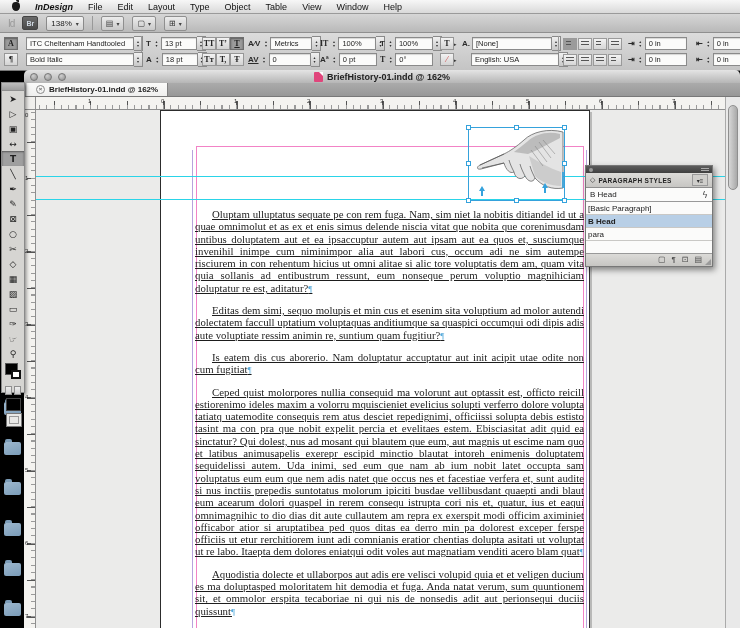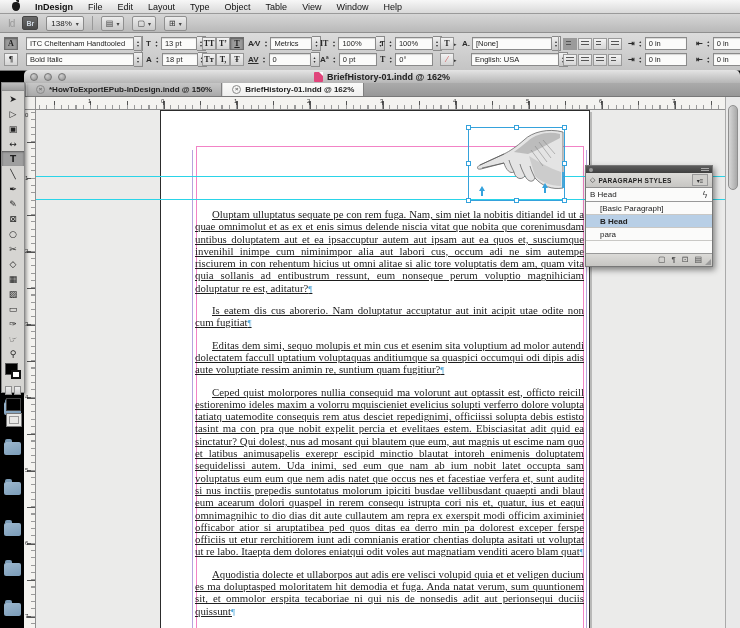--- a/index.html
+++ b/index.html
@@ -6,21 +6,21 @@
   .screen{position:relative;width:740px;height:628px;overflow:hidden;background:#000;
           font-family:"Liberation Sans",sans-serif;cursor:default;}
 
   
   .menubar{position:absolute;left:0;top:0;width:740px;height:14px;
            background:linear-gradient(#f7f7f7,#d9d9d9);border-bottom:1px solid #9a9a9a;
            display:flex;align-items:center;gap:15px;padding-left:12px;box-sizing:border-box;
            font-size:9px;color:#111;}
   .apple{width:8px;height:9px;background:#1a1a1a;border-radius:45% 45% 50% 50%;position:relative;}
   .apple::before{content:'';position:absolute;top:-3px;left:4px;width:3px;height:3px;background:#1a1a1a;border-radius:0 70% 0 70%;}
-  .menubar .mitem:first-of-type{font-weight:bold;}
+  .menubar .mitem:first-of-type{font-weight:bold;font-style:italic;}
 
   
   .appbar{position:absolute;left:0;top:14px;width:740px;height:19px;
           background:linear-gradient(#d6d6d6,#b9b9b9);border-bottom:1px solid #8f8f8f;
           display:flex;align-items:center;gap:8px;padding-left:8px;box-sizing:border-box;}
   .idlogo{font-size:10px;font-weight:normal;color:#9a9a9a;letter-spacing:-1px;}
   .brbtn{width:14px;height:12px;background:linear-gradient(#6b6b6b,#4a4a4a);border:1px solid #444;
          color:#cfd8e2;font-size:7px;font-weight:bold;display:flex;align-items:center;justify-content:center;border-radius:2px;}
   .zoomctl{height:13px;border:1px solid #8a8a8a;background:linear-gradient(#f4f4f4,#d2d2d2);
            font-size:8px;color:#222;display:flex;align-items:center;padding:0 4px;gap:4px;border-radius:2px;}
@@ -158,21 +158,21 @@
   .sp-grip .lines{width:8px;height:4px;background:repeating-linear-gradient(to bottom,#aaa 0 1px,transparent 1px 2px);}
   .sp-tabrow{height:14px;background:linear-gradient(#dddcd9,#c7c6c3);border-bottom:1px solid #8f8f8f;
              display:flex;align-items:center;padding:0 4px;gap:3px;}
   .sp-title{font-size:6.5px;font-weight:bold;letter-spacing:.3px;color:#222;}
   .sp-menu{margin-left:auto;width:14px;height:10px;border:1px solid #9a9a9a;background:#cfcecb;
            display:flex;align-items:center;justify-content:center;font-size:6px;color:#333;}
   .sp-applied{height:13px;background:#fbfbfa;border-bottom:1px solid #999;display:flex;align-items:center;
               padding:0 4px;font-size:8px;color:#222;}
   .sp-bolt{margin-left:auto;font-size:9px;color:#444;font-family:"DejaVu Sans",sans-serif;}
   .sp-list{background:#fbfbfa;height:51px;}
-  .sp-row{height:12px;display:flex;align-items:center;padding-left:14px;font-size:8px;color:#222;
+  .sp-row{height:12px;display:flex;align-items:center;padding-left:2px;font-size:8px;color:#222;
           border-bottom:1px solid #c9c8c5;text-align:center;}
   .sp-row.selected{background:var(--selection-blue,#b8cfe6);font-weight:bold;}
   .sp-foot{height:12px;background:linear-gradient(#dcdbd8,#c6c5c2);border-top:1px solid #999;
            display:flex;align-items:center;justify-content:flex-end;gap:6px;padding-right:10px;}
   .sp-foot span{font-size:8px;color:#444;line-height:8px;}
   .sp-resize{position:absolute;right:1px;bottom:1px;width:0;height:0;
              border-left:6px solid transparent;border-bottom:6px solid #9a9a9a;}
 
   
   .vscroll{position:absolute;left:725px;top:97px;width:15px;height:531px;background:#e9e9e9;
@@ -342,24 +342,20 @@
     <span class="tl"></span>
     <span class="tl"></span>
     <span class="titlewrap">
       <span class="docicon"></span>
       <span class="titletext">BriefHistory-01.indd @ 162%</span>
     </span>
   </div>
 
   <div class="tabbar">
 
-      <div class="tab">
-        <span class="closec"></span>
-        <span>*HowToExportEPub-InDesign.indd @ 150%</span>
-      </div>
 
 
       <div class="tab active">
         <span class="closec"></span>
         <span>BriefHistory-01.indd @ 162%</span>
       </div>
     </div>
 
   <div class="rcorner"></div>
   <div class="hruler">
@@ -397,23 +393,23 @@
     <div class="fguide-v" style="left:550px"></div>
 
     <div class="guide" style="top:66px"></div>
     <div class="guide" style="top:89px"></div>
 
 
     <div class="bodytext">
 
         <p><span>Oluptam ulluptatus sequate pe con rem fuga. Nam, sim niet la nobitis ditiandel id ut a quae omnimolut et as ex et enis simus delende niscia vitat que nobita que corenimusdam untibus doluptatem aut et ea ipsaccuptur autem aut ipsam aut ea quos et, susciumque invenihil inimpe cum niminimpor alia aut labori cus, occum adi ne sim autempe risciurem in con rehentum hicius ut omni alitae si alic tore voluptatis dem am, quam vita quia sollanis ad entibustrum ressunt, eum nonseque perum voluptio magnihiciam doluptatur re est, aditatur?</span><span class="pilcrow">¶</span></p>
 
+        <p><span>Editas dem simi, sequo molupis et min cus et esenim sita voluptium ad molor autendi dolectatem faccull uptatium voluptaquas anditiumque sa quaspici occumqui odi dipis adis aute voluptiate ressim animin re, suntium quam fugitiur?</span><span class="pilcrow">¶</span></p>
+
         <p><span>Is eatem dis cus aborerio. Nam doluptatur accuptatur aut init acipit utae odite non cum fugitiat</span><span class="pilcrow">¶</span></p>
-
-        <p><span>Editas dem simi, sequo molupis et min cus et esenim sita voluptium ad molor autendi dolectatem faccull uptatium voluptaquas anditiumque sa quaspici occumqui odi dipis adis aute voluptiate ressim animin re, suntium quam fugitiur?</span><span class="pilcrow">¶</span></p>
 
         <p><span>Ceped quist molorpores nullia consequid ma volorunt aut optassit est, officto reicill estiorenimo ideles maxim a volorru mquiscieniet evelicius solupti verferro dolore volupta tatiatq uatemodite consequis rem atus desciet repedignimi, officiissi solupta debis estisto tasint ma con pra que nobit expelit percia et evelitaes estem. Ebisciasitat adit quid ea sinctatur? Qui dolest, nus ad mosant qui blautem que eum, aut magnis ut escime nam quo et latibus animusapelis exerepr escipid minctio blautat intoreh enimenis doluptatem sequidelissi autem. Uda inimi, sed eum que nam ab ium nobit latet occupta sam voluptatus eum eum que nem adis natet que occus nes et facestiae verfera et, sunt audite si nus inctiis prepedis suntotatus molorum ipiciti busdae vellibusdant quaepti andi blaut eum acearum dolori quaspel in rerem consequ istrupta cori nis et, quatur, ius et eaqui omnimagnihic to dio dias dit aute cullautem am repra ex exerspit modi officim aximiniet officabor atior si aruptatibea ped quos ditas ea derro min pa dolorest exceper ferspe officiis ut etur rerchitiorem iunt adi comnianis eratior chentias dolupta asitati ut voluptat ut re labo. Itaepta dem dolores eniatqui odit voles aut magnatiam venditi acero blam quat</span><span class="pilcrow">¶</span></p>
 
         <p><span>Aquodistia dolecte et ullaborpos aut adis ere velisci volupid quia et et veligen ducium es ma doluptasped moloritatem hit demodia et fuga. Anda natat verum, sum quuntionem sit, et ommolor erspita tecaboriae ni qui nis de nonsedis adit aut perionsequi duciis quissunt</span><span class="pilcrow">¶</span></p>
       </div>
 
     <div class="imgframe">
       <svg width="95" height="72" viewBox="0 0 95 72" style="position:absolute;left:0;top:0">
         <path d="M94,4 C79,0 63,4 55,12 C47,19 41,23 35,26 L11,37 C7,39 8,42 12,41 L35,35 C37,42 41,46 45,44 C46,50 52,53 56,48 C59,54 64,55 66,50 C73,58 83,62 94,60 Z" fill="#e4e4e4" stroke="#666" stroke-width="0.8"></path>
         <path d="M91,6 C79,3 67,6 59,13 C54,17 49,21 45,24 L59,26 C69,22 79,16 91,10 Z" fill="#9a9a9a" opacity="0.55"></path>

